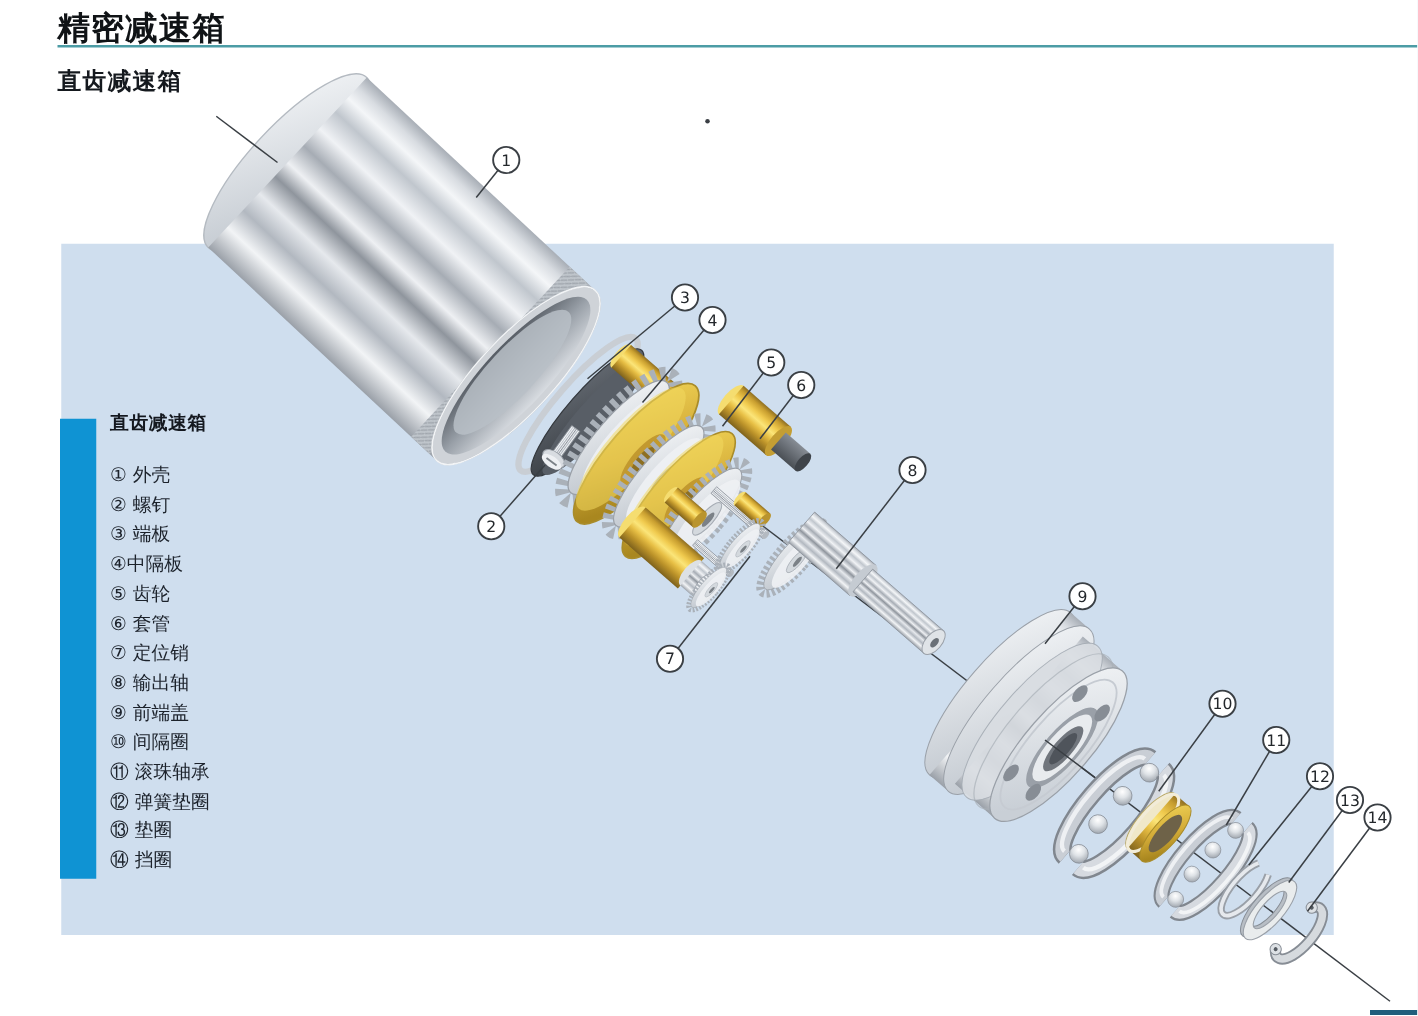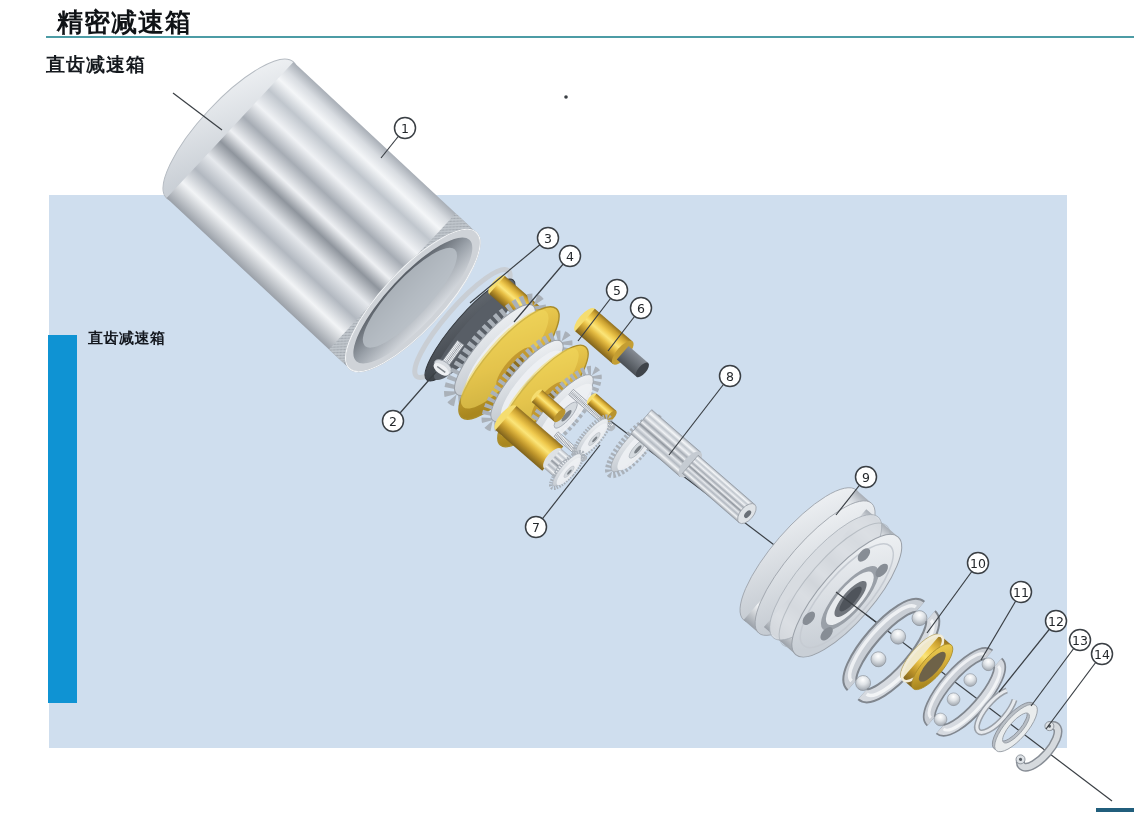--- a/index.html
+++ b/index.html
@@ -1,20 +1,20 @@
 <!DOCTYPE html>
 <html><head>
 <meta charset="utf-8">
 <style>
   html,body{margin:0;padding:0;background:#ffffff;}
   .page{position:relative;width:1134px;height:813px;background:#ffffff;overflow:hidden;
         font-family:"DejaVu Sans",sans-serif;}
   .panel{position:absolute;left:49px;top:195px;width:1018px;height:553px;background:#cfdeee;}
   .accent-bar{position:absolute;left:48px;top:335px;width:29px;height:368px;background:#0f93d3;}
-  .page-title{position:absolute;left:57px;top:5px;font-size:26px;font-weight:bold;color:#101316;letter-spacing:1px;}
+  .page-title{position:absolute;left:46px;top:5px;font-size:26px;font-weight:bold;color:#101316;letter-spacing:1px;}
   .title-underline{position:absolute;left:46px;top:36px;width:1088px;height:2px;background:#4c9ca5;}
   .subtitle{position:absolute;left:46px;top:52px;font-size:19px;font-weight:600;color:#15191e;letter-spacing:1px;}
   .sidebar{position:absolute;left:88px;top:329px;}
   .sidebar-heading{font-size:15px;font-weight:bold;color:#14181f;letter-spacing:0.5px;}
   .part-items{margin-top:21px;}
   .part-item{font-size:15px;line-height:23.7px;color:#1c222b;white-space:pre;}
   .watermark{position:absolute;left:558px;top:734px;font-size:55px;color:#070707;letter-spacing:0px;}
   .footer-line{position:absolute;left:1096px;top:808px;width:38px;height:4px;background:#215e7c;}
   svg.diagram{position:absolute;left:0;top:0;}
   .lead{stroke:#3a3f44;stroke-width:1.2;fill:none;}
@@ -310,16 +310,32 @@
       </g>
   </svg>
 
   <div class="page-title">精密减速箱</div>
   <div class="title-underline"></div>
   <div class="subtitle">直齿减速箱</div>
 
   <div class="accent-bar"></div>
   <div class="sidebar">
     <div class="sidebar-heading">直齿减速箱</div>
+    <div class="part-items">
+        <div class="part-item">① 外壳</div>
+        <div class="part-item">② 螺钉</div>
+        <div class="part-item">③ 端板</div>
+        <div class="part-item">④中隔板</div>
+        <div class="part-item">⑤ 齿轮</div>
+        <div class="part-item">⑥ 套管</div>
+        <div class="part-item">⑦ 定位销</div>
+        <div class="part-item">⑧ 输出轴</div>
+        <div class="part-item">⑨ 前端盖</div>
+        <div class="part-item">⑩ 间隔圈</div>
+        <div class="part-item">⑪ 滚珠轴承</div>
+        <div class="part-item">⑫ 弹簧垫圈</div>
+        <div class="part-item">⑬ 垫圈</div>
+        <div class="part-item">⑭ 挡圈</div>
+      </div>
   </div>
 
   <div class="footer-line"></div>
 </div>
 
 </body></html>

